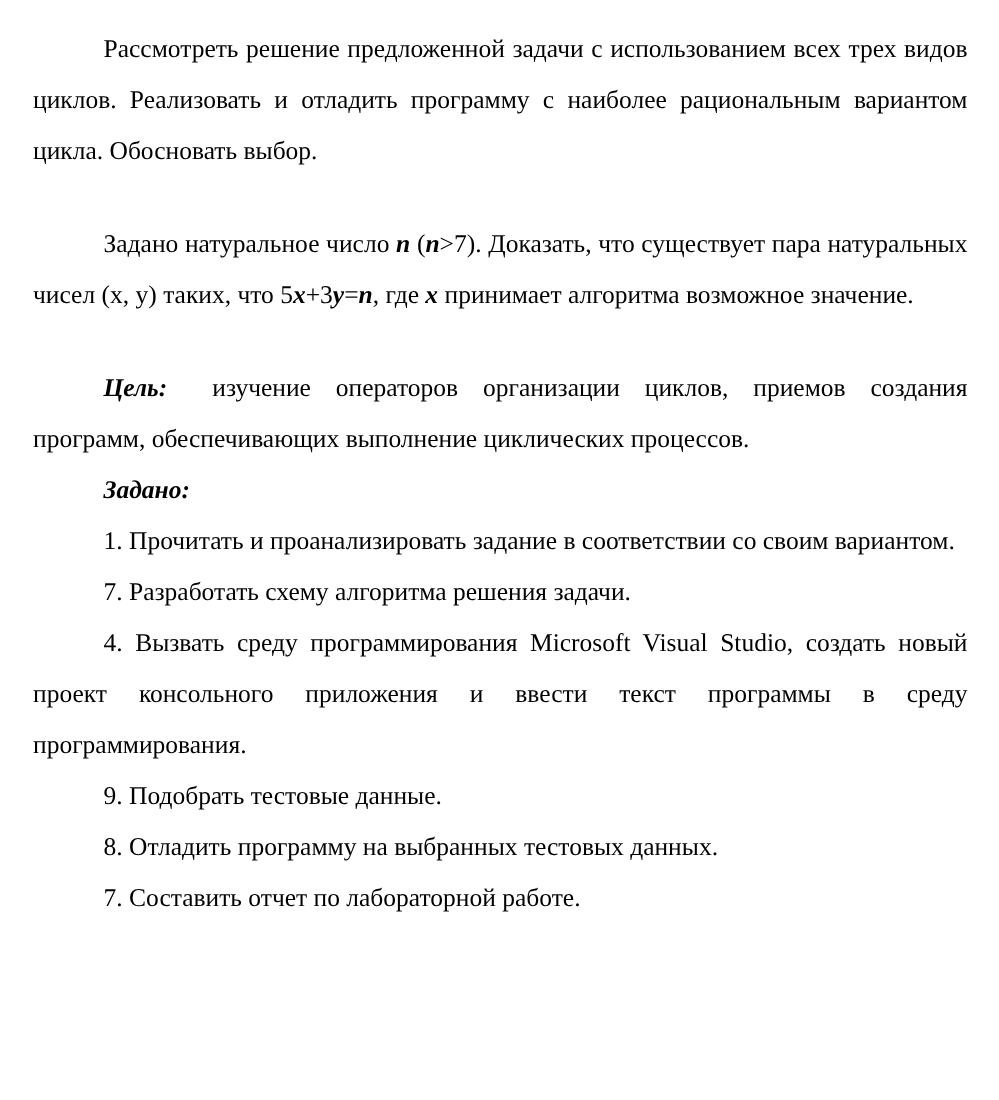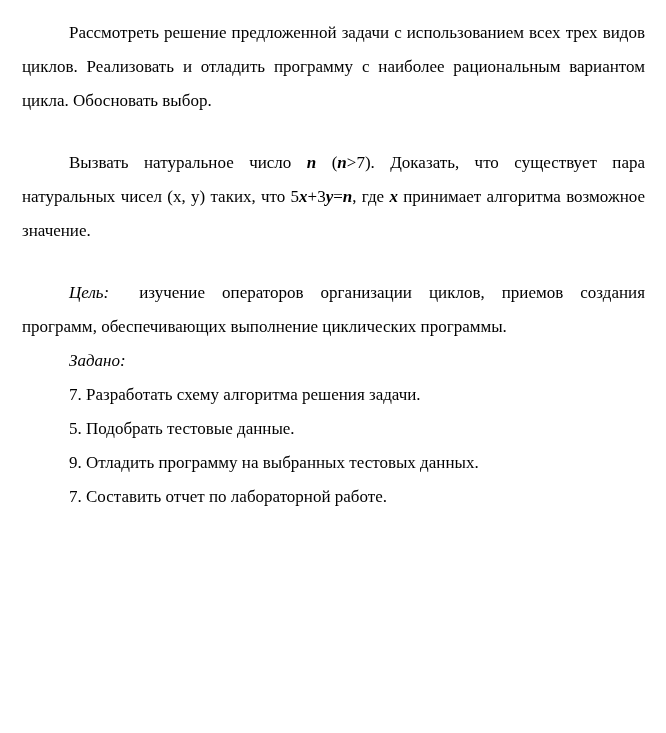--- a/index.html
+++ b/index.html
@@ -27,58 +27,65 @@
   }
   .para.gap-above {
     margin-top: 28px;
   }
   .bi {
     font-weight: bold;
     font-style: italic;
   }
   .it {
     font-style: italic;
+    font-weight: bold;
   }
   .goal-label {
     margin-right: 30px;
   }
 </style>
 </head>
 <body>
 
 <div class="page">
 
   <p class="para">
     <span>Рассмотреть решение предложенной задачи с использованием всех трех видов циклов. Реализовать и отладить программу с наиболее рациональным вариантом цикла. Обосновать выбор.</span>
   </p>
 
   <p class="para gap-above">
-    <span>Вызвать натуральное число </span><span class="bi">n</span><span> (</span><span class="bi">n</span><span>&gt;7). Доказать, что существует пара натуральных чисел (x, y) таких, что 5</span><span class="bi">x</span><span>+3</span><span class="bi">y</span><span>=</span><span class="bi">n</span><span>, где </span><span class="bi">x</span><span> принимает алгоритма возможное значение.</span>
+    <span>Задано натуральное число </span><span class="bi">n</span><span> (</span><span class="bi">n</span><span>&gt;7). Доказать, что существует пара натуральных чисел (x, y) таких, что 5</span><span class="bi">x</span><span>+3</span><span class="bi">y</span><span>=</span><span class="bi">n</span><span>, где </span><span class="bi">x</span><span> принимает алгоритма возможное значение.</span>
   </p>
 
   <p class="para gap-above">
-    <span class="it goal-label">Цель:</span><span>изучение операторов организации циклов, приемов создания программ, обеспечивающих выполнение циклических программы.</span>
+    <span class="it goal-label">Цель:</span><span>изучение операторов организации циклов, приемов создания программ, обеспечивающих выполнение циклических процессов.</span>
   </p>
 
   <p class="para">
     <span class="it">Задано:</span>
   </p>
 
+  <p class="para">
+    <span>1. Прочитать и проанализировать задание в соответствии со своим вариантом.</span>
+  </p>
 
   <p class="para">
     <span>7. Разработать схему алгоритма решения задачи.</span>
   </p>
 
 
-
   <p class="para">
-    <span>5. Подобрать тестовые данные.</span>
+    <span>4. Вызвать среду программирования Microsoft Visual Studio, создать новый проект консольного приложения и ввести текст программы в среду программирования.</span>
   </p>
 
   <p class="para">
-    <span>9. Отладить программу на выбранных тестовых данных.</span>
+    <span>9. Подобрать тестовые данные.</span>
+  </p>
+
+  <p class="para">
+    <span>8. Отладить программу на выбранных тестовых данных.</span>
   </p>
 
   <p class="para">
     <span>7. Составить отчет по лабораторной работе.</span>
   </p>
 
 </div>
 
 </body></html>

